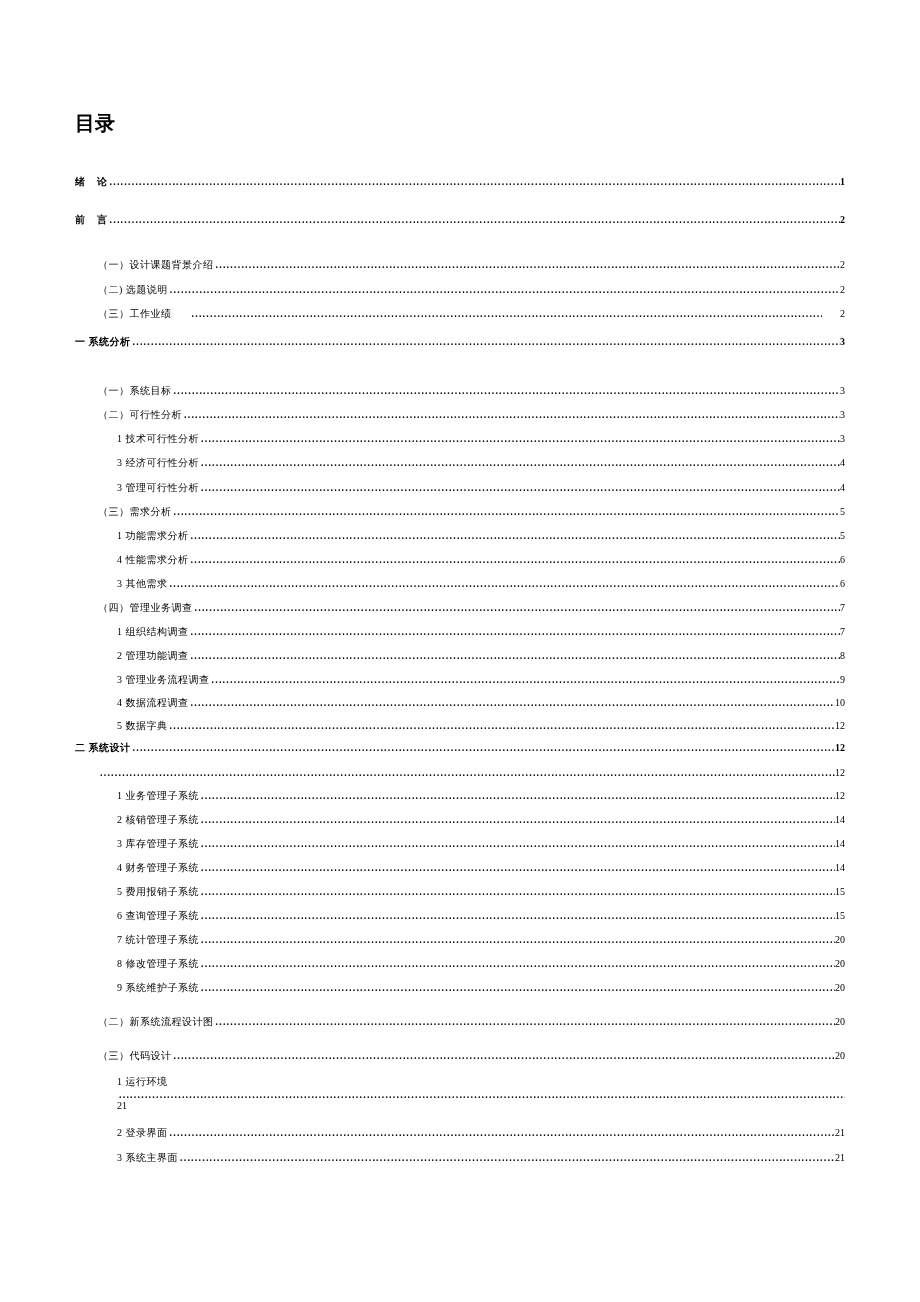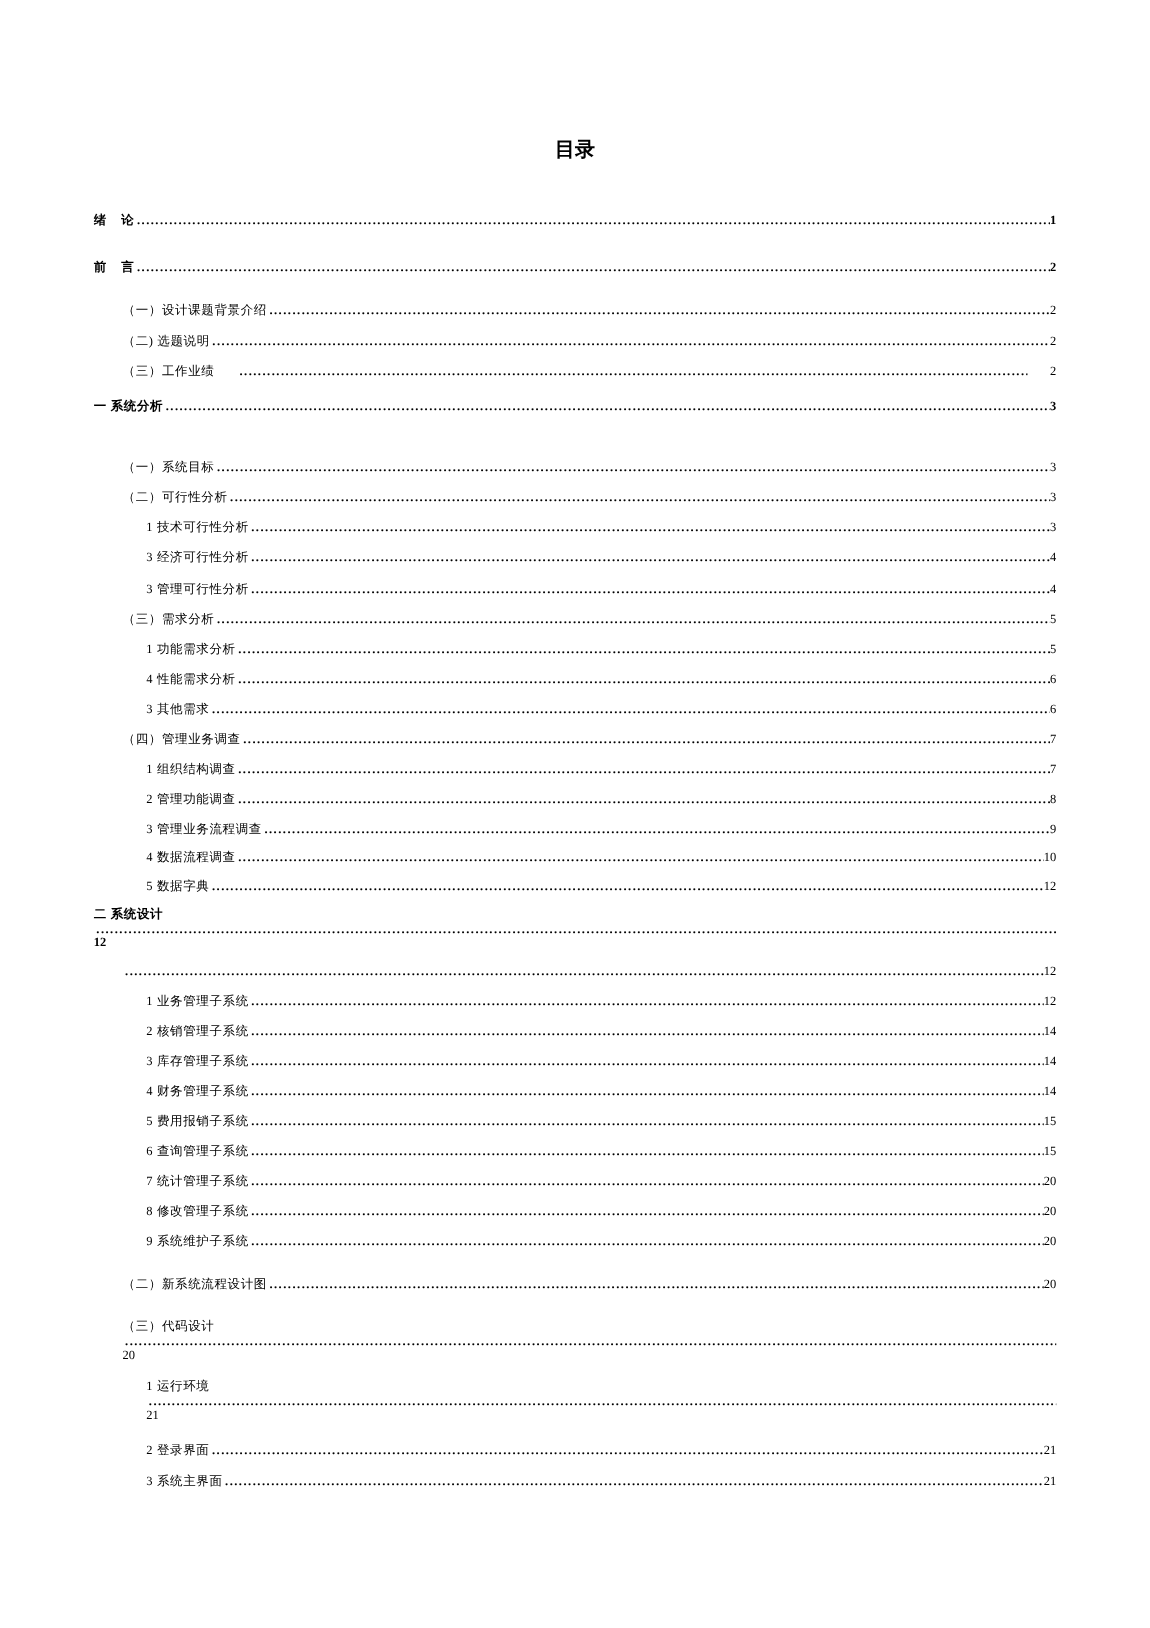--- a/index.html
+++ b/index.html
@@ -9,22 +9,21 @@
     }
     body {
       width: 920px;
       height: 1302px;
       background: #ffffff;
       font-family: "SimSun", "宋体", serif;
       padding: 110px 75px 60px 75px;
       position: relative;
     }
     .title {
-      text-align: center;
-      font-size: 16px;
+      font-size: 20px;
       font-weight: bold;
       margin-bottom: 38px;
     }
     .toc-line {
       display: flex;
       align-items: baseline;
       font-size: 10px;
       white-space: nowrap;
       overflow: hidden;
     }
@@ -56,25 +55,25 @@
       content: "..................................................................................................................................................................................................................................";
     }
     .page {
       flex: 0 0 auto;
       font-weight: normal;
     }
     .toc-line.level-1 .page {
       font-weight: bold;
     }
     .sp-24 { margin-bottom: 24px; }
-    .sp-27 { margin-bottom: 20px; }
+    .sp-27 { margin-bottom: 31px; }
     .sp-9 { margin-bottom: 9px; text-align: center; }
     .sp-10 { margin-bottom: 10px; }
     .sp-11 { margin-bottom: 11px; }
-    .sp-12 { margin-bottom: 12px; flex-direction: column; }
+    .sp-12 { margin-bottom: 12px; }
     .sp-14 { margin-bottom: 14px; gap: 18px; }
     .sp-15 { margin-bottom: 15px; flex-direction: column; }
     .sp-18 { margin-bottom: 35px; }
     .sp-20 { margin-bottom: 20px; }
     .sp-8 { margin-bottom: 8px; }
   </style>
 </head>
 <body>
 
 <div class="title">目录</div>

